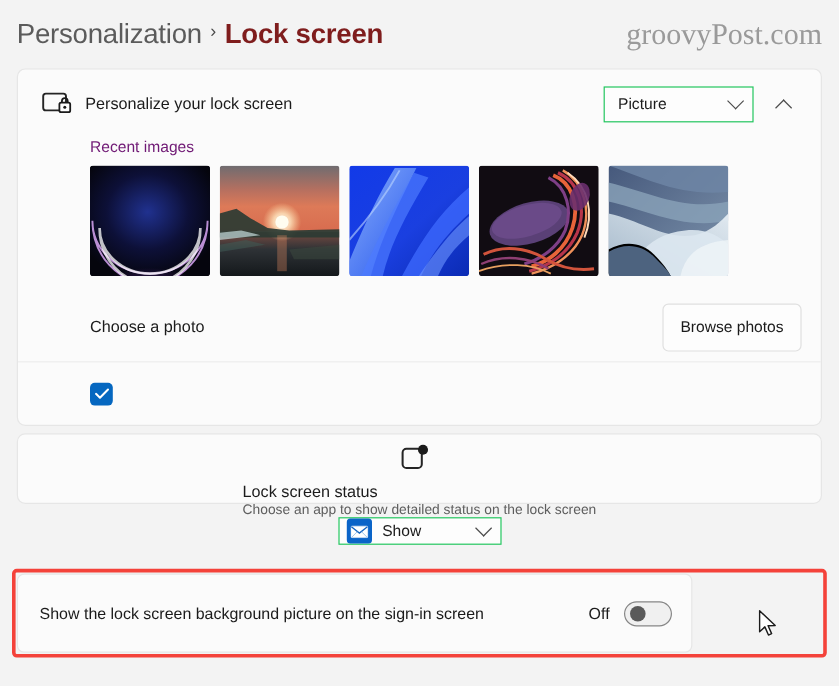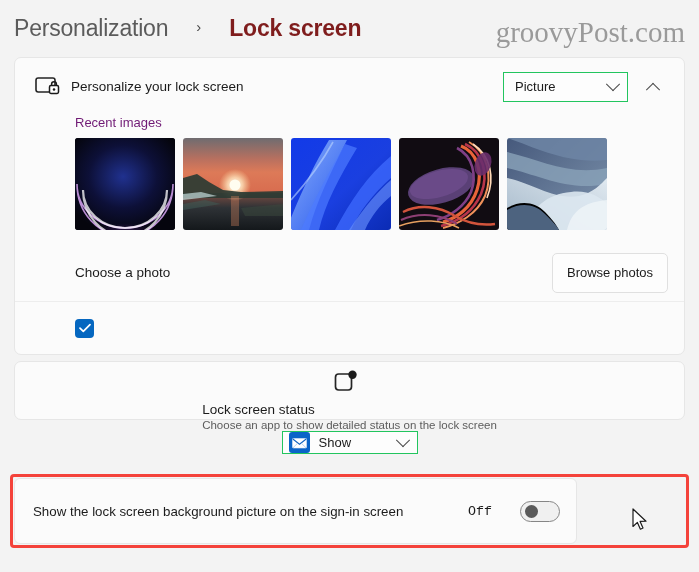--- a/index.html
+++ b/index.html
@@ -21,21 +21,21 @@
     height: 57px;
     display: flex;
     align-items: center;
     padding: 0 16px 0 14px;
     box-sizing: border-box;
     position: relative;
   }
   .breadcrumb {
     display: flex;
     align-items: center;
-    gap: 28px;
+    gap: 7px;
   }
   .crumb-parent {
     font-size: 23px;
     color: #5b5b5b;
     letter-spacing: -0.2px;
   }
   .crumb-sep {
     font-size: 15px;
     color: #4a4a4a;
     position: relative;
@@ -45,21 +45,21 @@
     font-size: 23px;
     font-weight: bold;
     color: #7f1d1d;
     letter-spacing: -0.2px;
   }
   .watermark {
     position: absolute;
     right: 14px;
     top: 16px;
     font-family: "Liberation Serif", serif;
-    font-size: 29px;
+    font-size: 25px;
     color: #9a9a9a;
   }
 
   
   .card {
     background: #fbfbfb;
     border: 1px solid #e6e6e6;
     border-radius: 7px;
     margin: 0 14px 6px 14px;
     box-sizing: border-box;
@@ -240,22 +240,21 @@
     padding: 0 16px 0 18px;
   }
   .toggle-label {
     flex: 1 1 auto;
     font-size: 13.3px;
     color: #1b1b1b;
   }
   .toggle-state {
     font-size: 13.3px;
     color: #1b1b1b;
-    margin-right: 28px;
-    font-family: Liberation Mono, monospace;
+    margin-right: 12px;
   }
   .switch {
     width: 40px;
     height: 21px;
     border-radius: 11px;
     border: 1px solid #868686;
     background: #f0f0f0;
     position: relative;
     box-sizing: border-box;
   }

